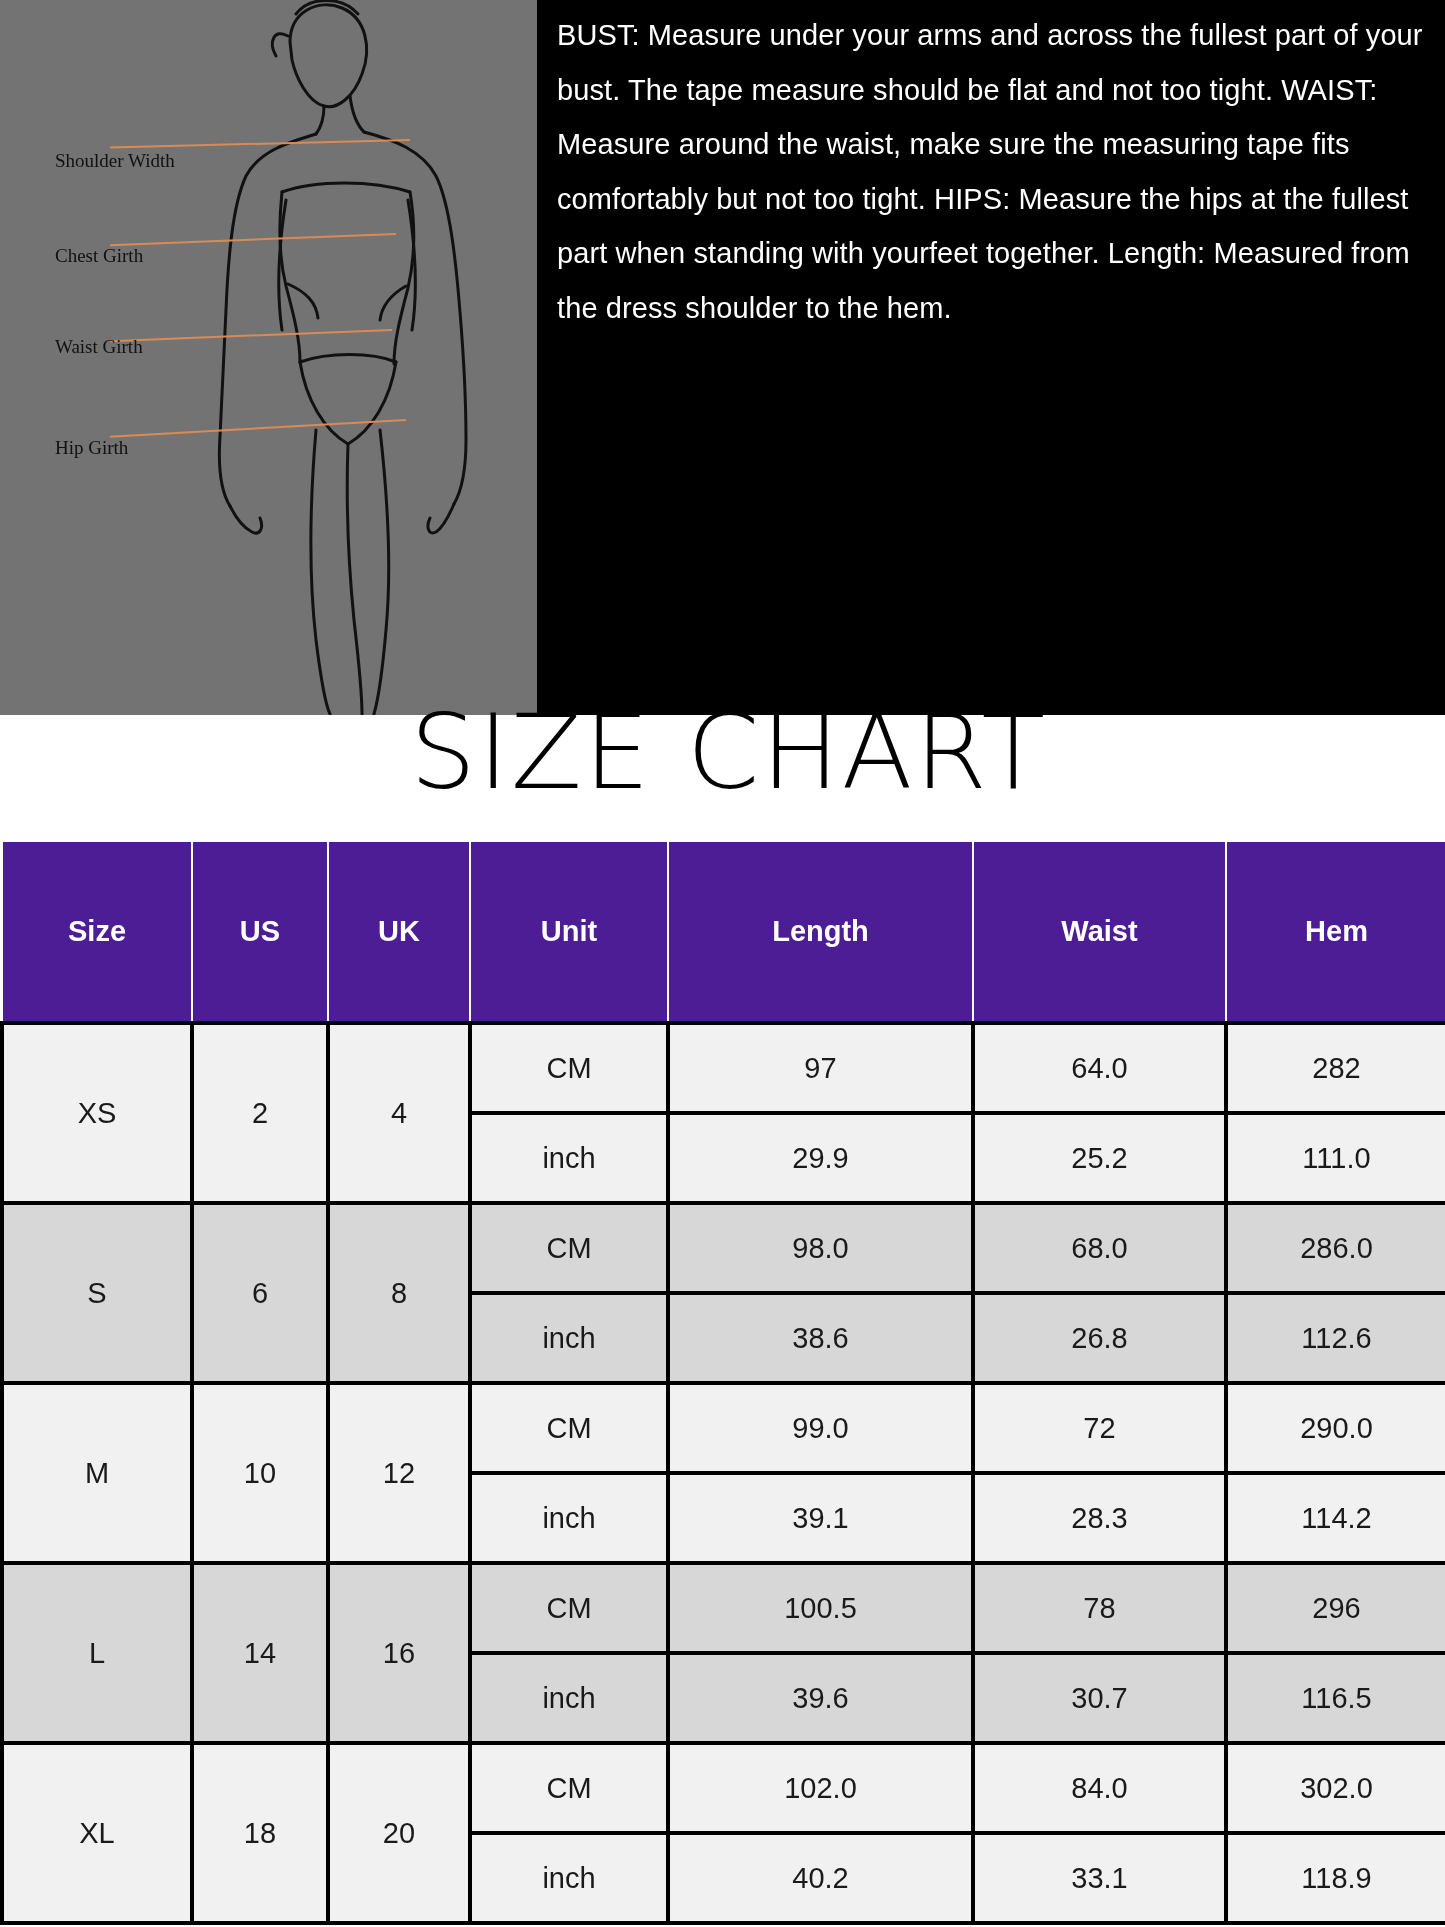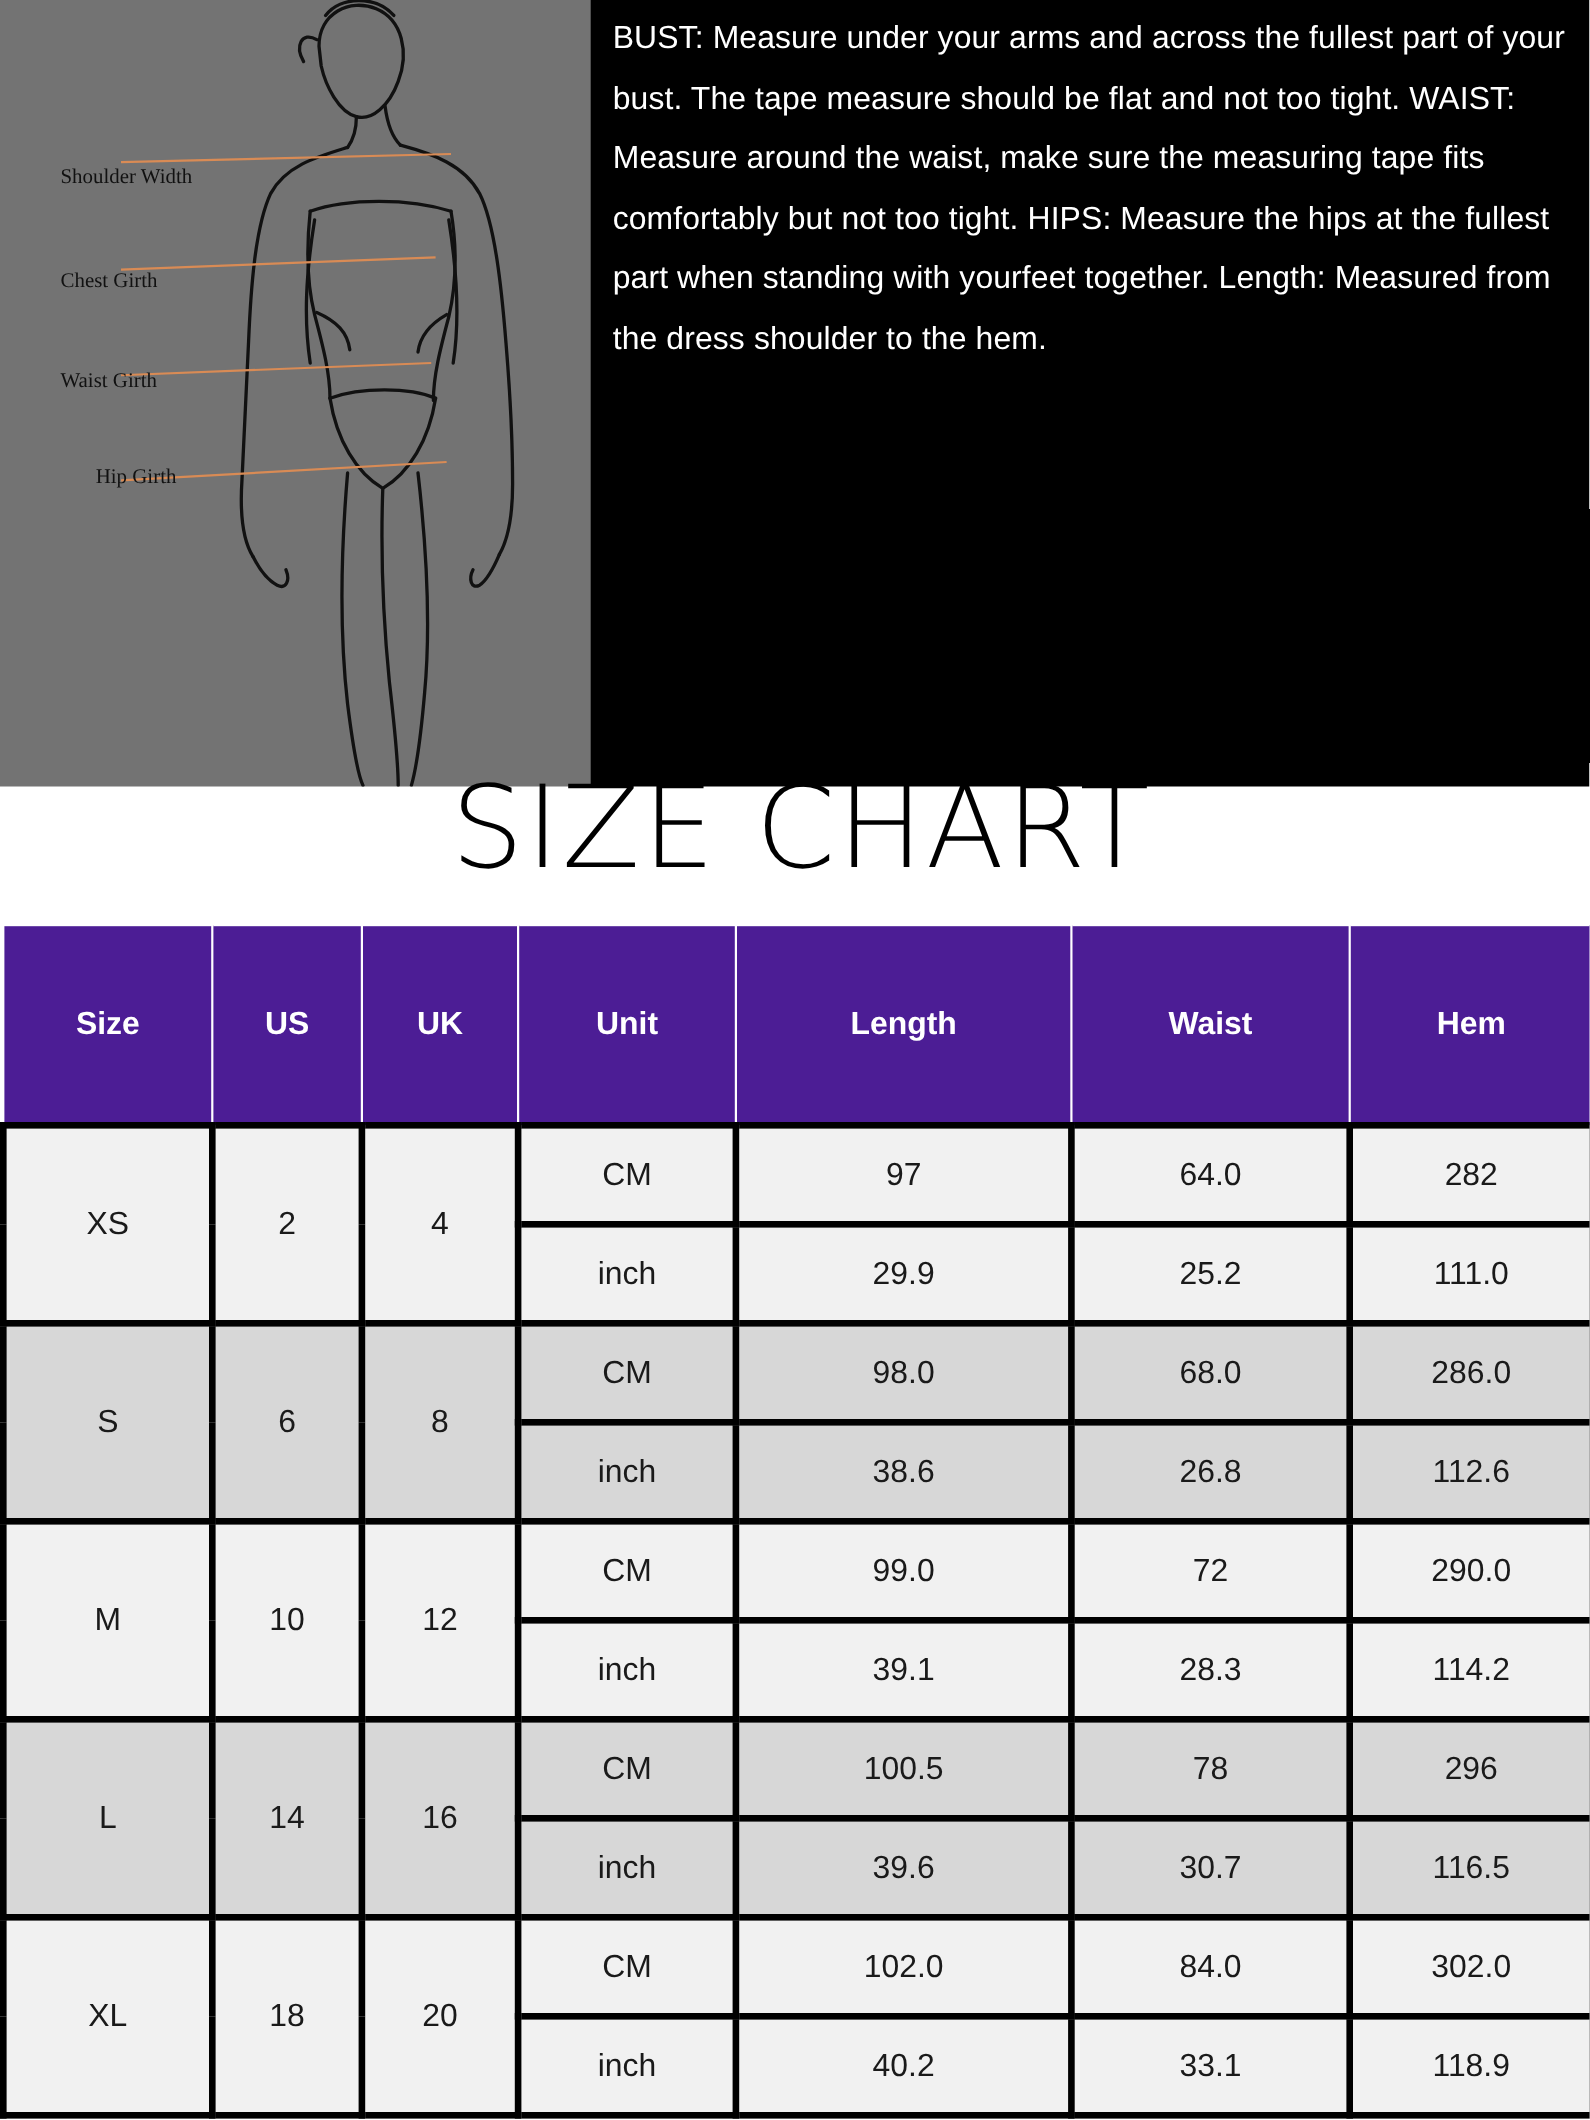--- a/index.html
+++ b/index.html
@@ -38,21 +38,21 @@
   .label {
     position: absolute;
     font-family: "Liberation Serif", serif;
     font-size: 19px;
     color: #111111;
     white-space: nowrap;
   }
   .lbl-shoulder { left: 55px; top: 150px; }
   .lbl-chest    { left: 55px; top: 245px; }
   .lbl-waist    { left: 55px; top: 336px; }
-  .lbl-hip      { left: 55px; top: 423px; margin-left: 32px; }
+  .lbl-hip      { left: 55px; top: 437px; }
 
   .instructions {
     position: absolute;
     left: 537px;
     top: 0;
     width: 908px;
     height: 715px;
     background: #000000;
     color: #ffffff;
     padding: 8px 4px 0 20px;
@@ -99,21 +99,21 @@
     font-weight: bold;
     height: 182px;
     border: 2px solid #ffffff;
     text-align: center;
   }
   table.size-chart td {
     font-size: 29px;
     color: #1a1a1a;
     text-align: center;
     height: 90px;
-    border: 6px solid #000000;
+    border: 4px solid #000000;
     font-weight: normal;
   }
   tr.band-light td { background: #f1f1f1; }
   tr.band-dark  td { background: #d7d7d7; }
   td.sizecell-light { background: #f1f1f1; }
   td.sizecell-dark  { background: #d7d7d7; }
   col.c-size { width: 190px; }
   col.c-us   { width: 136px; }
   col.c-uk   { width: 142px; }
   col.c-unit { width: 198px; }

